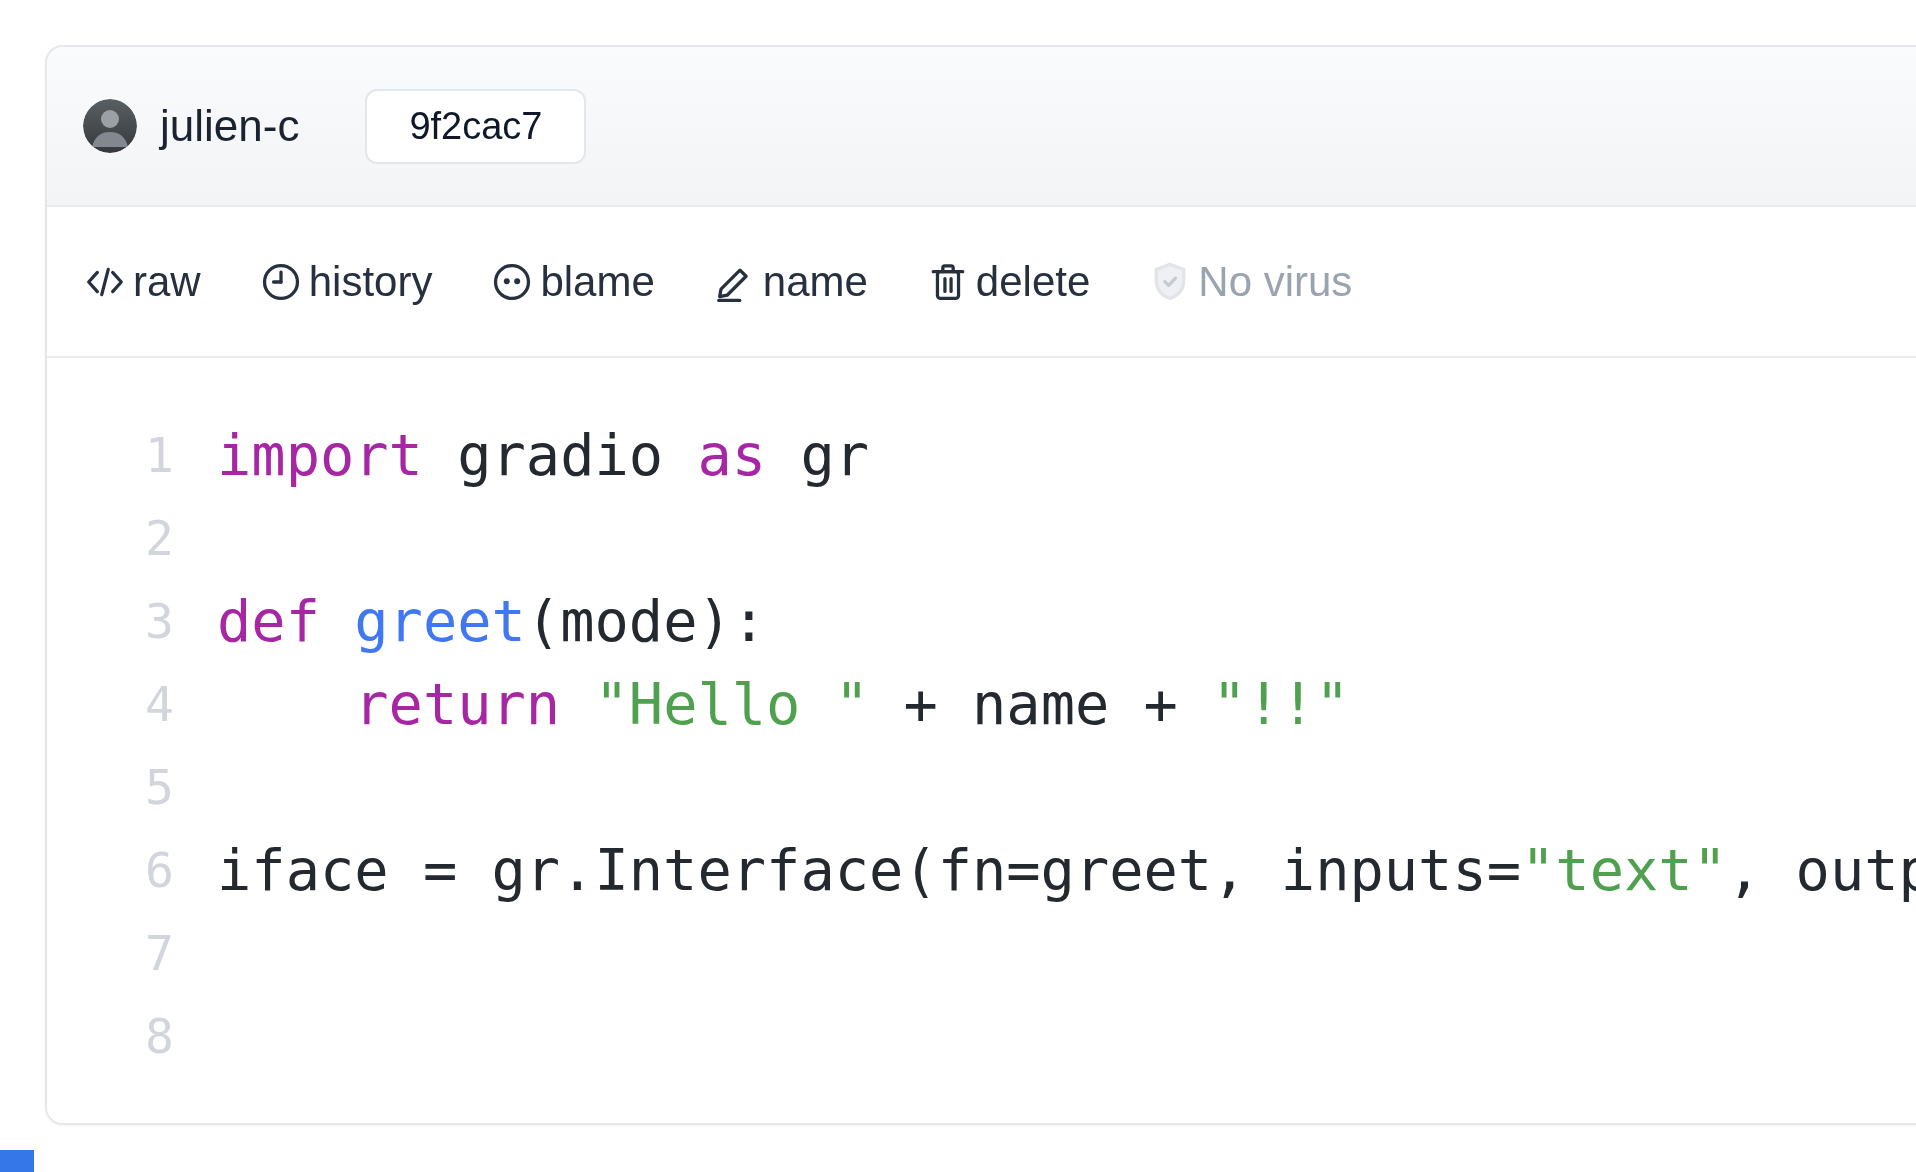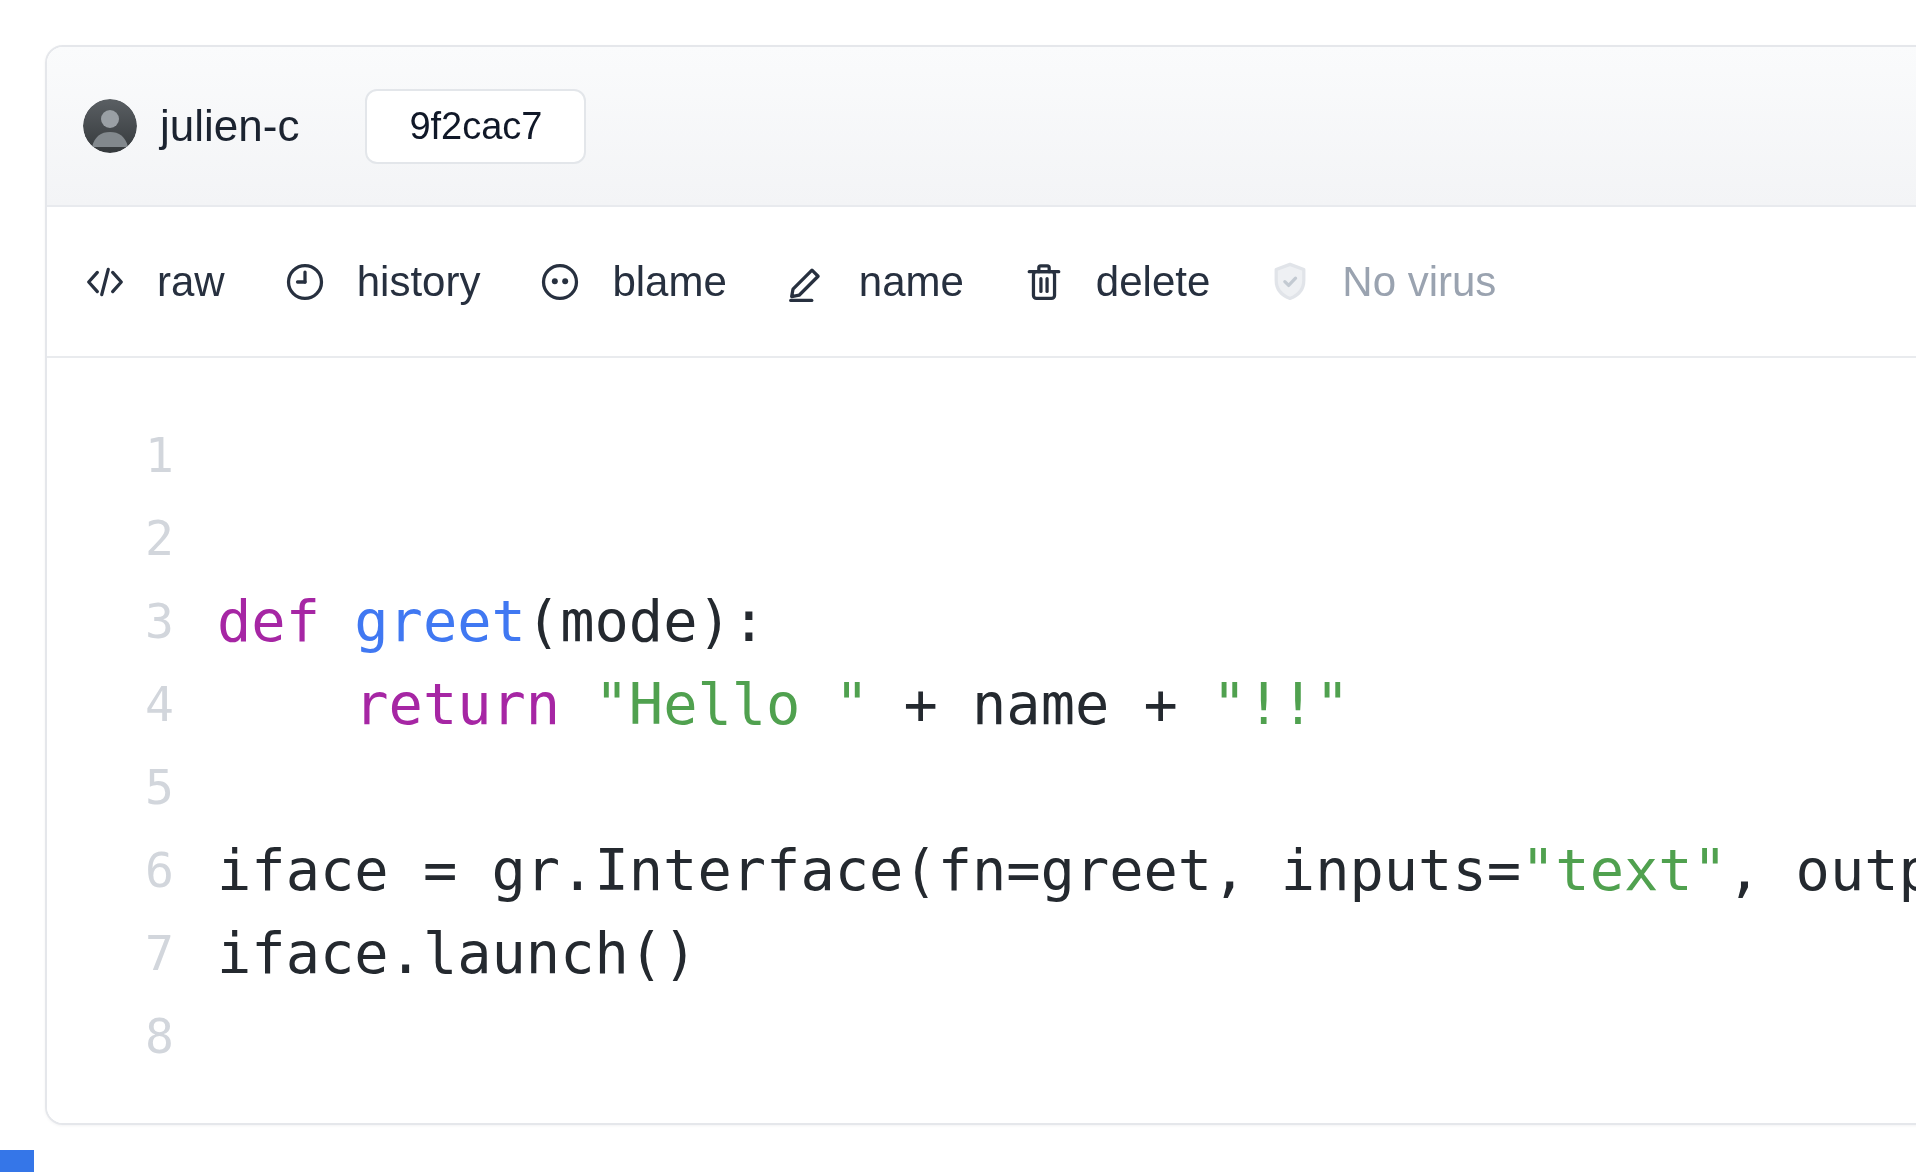--- a/index.html
+++ b/index.html
@@ -35,21 +35,21 @@
   }
   .hash-box{
     margin-left:66px;background:#ffffff;border:2px solid #e3e6ea;border-radius:12px;
     padding:14px 42px;font-size:38px;color:#101828;cursor:pointer;
   }
   
   .toolbar{
     flex:0 0 151px;height:151px;background:#fff;border-bottom:2px solid #e9ebee;
     display:flex;align-items:center;padding:0 35px;gap:57px;box-sizing:border-box;
   }
-  .tool{display:flex;align-items:center;gap:29px;font-size:42px;color:#27303f;cursor:pointer;white-space:nowrap;}
+  .tool{display:flex;align-items:center;gap:5px;font-size:42px;color:#27303f;cursor:pointer;white-space:nowrap;}
   .tool svg{width:46px;height:46px;display:block;stroke:#27303f;fill:none;stroke-width:1.7;stroke-linecap:round;stroke-linejoin:round;}
   .tool.muted{color:#9aa3b0;cursor:default;}
   .tool.muted svg{stroke:#dfe3e8;}
   
   .code-area{flex:1;background:#fff;padding-top:55px;box-sizing:border-box;font-family:"DejaVu Sans Mono", monospace;}
   .code-row{display:flex;align-items:center;height:83px;}
   .ln{flex:0 0 127px;width:127px;text-align:right;color:#d2d6dc;font-size:48px;cursor:pointer;}
   .code-text{margin-left:43px;font-size:57px;white-space:pre;color:#24292f;}
   .tok-kw{color:#a626a4;}
   .tok-fn{color:#4078f2;}
@@ -136,20 +136,21 @@
       </svg>
       <span>No virus</span>
     </div>
 
   </div>
 
   <div class="code-area">
     <div>
         <div class="code-row">
           <span class="ln">1</span>
+          <span class="code-text"><span class="tok-kw">import</span><span class="tok-pl"> gradio </span><span class="tok-kw">as</span><span class="tok-pl"> gr</span></span>
         </div>
         <div class="code-row">
           <span class="ln">2</span>
           <span class="code-text"></span>
         </div>
         <div class="code-row">
           <span class="ln">3</span>
           <span class="code-text"><span class="tok-kw">def</span><span class="tok-pl"> </span><span class="tok-fn">greet</span><span class="tok-pl">(mode):</span></span>
         </div>
         <div class="code-row">
@@ -159,21 +160,20 @@
         <div class="code-row">
           <span class="ln">5</span>
           <span class="code-text"></span>
         </div>
         <div class="code-row">
           <span class="ln">6</span>
           <span class="code-text"><span class="tok-pl">iface = gr.Interface(fn=greet, inputs=</span><span class="tok-str">"text"</span><span class="tok-pl">, outputs=</span></span>
         </div>
         <div class="code-row">
           <span class="ln">7</span>
-          <span class="code-text"><span class="tok-pl">iface.launch()</span></span>
         </div>
         <div class="code-row">
           <span class="ln">8</span>
           <span class="code-text"></span>
         </div>
       </div>
   </div>
 
 </div>
 

